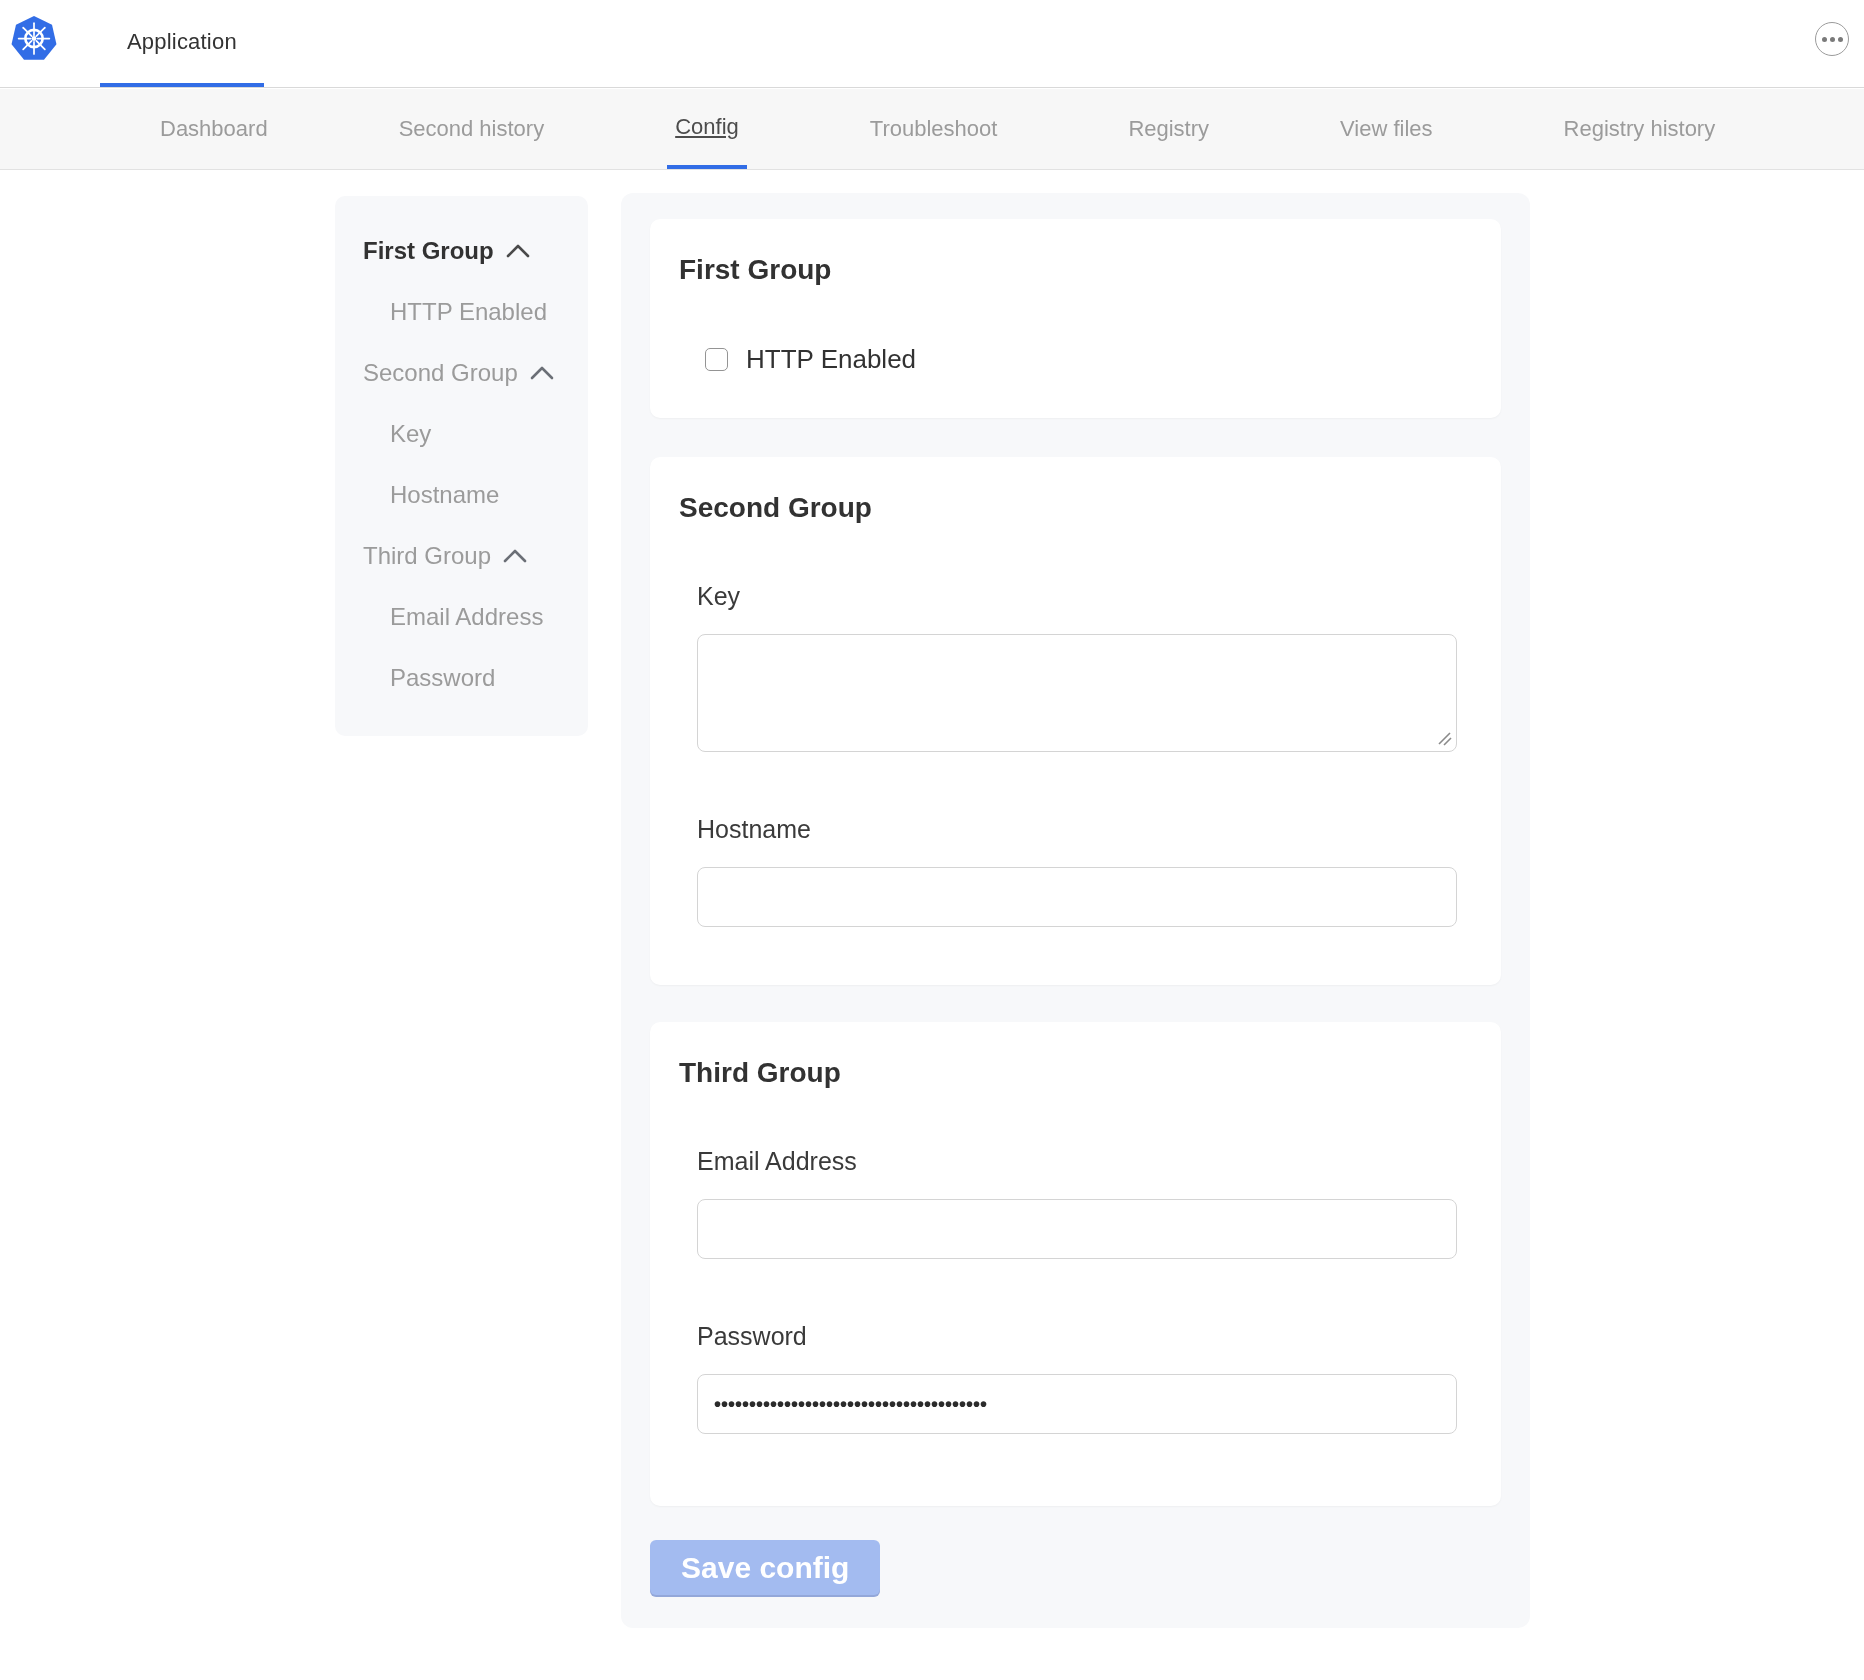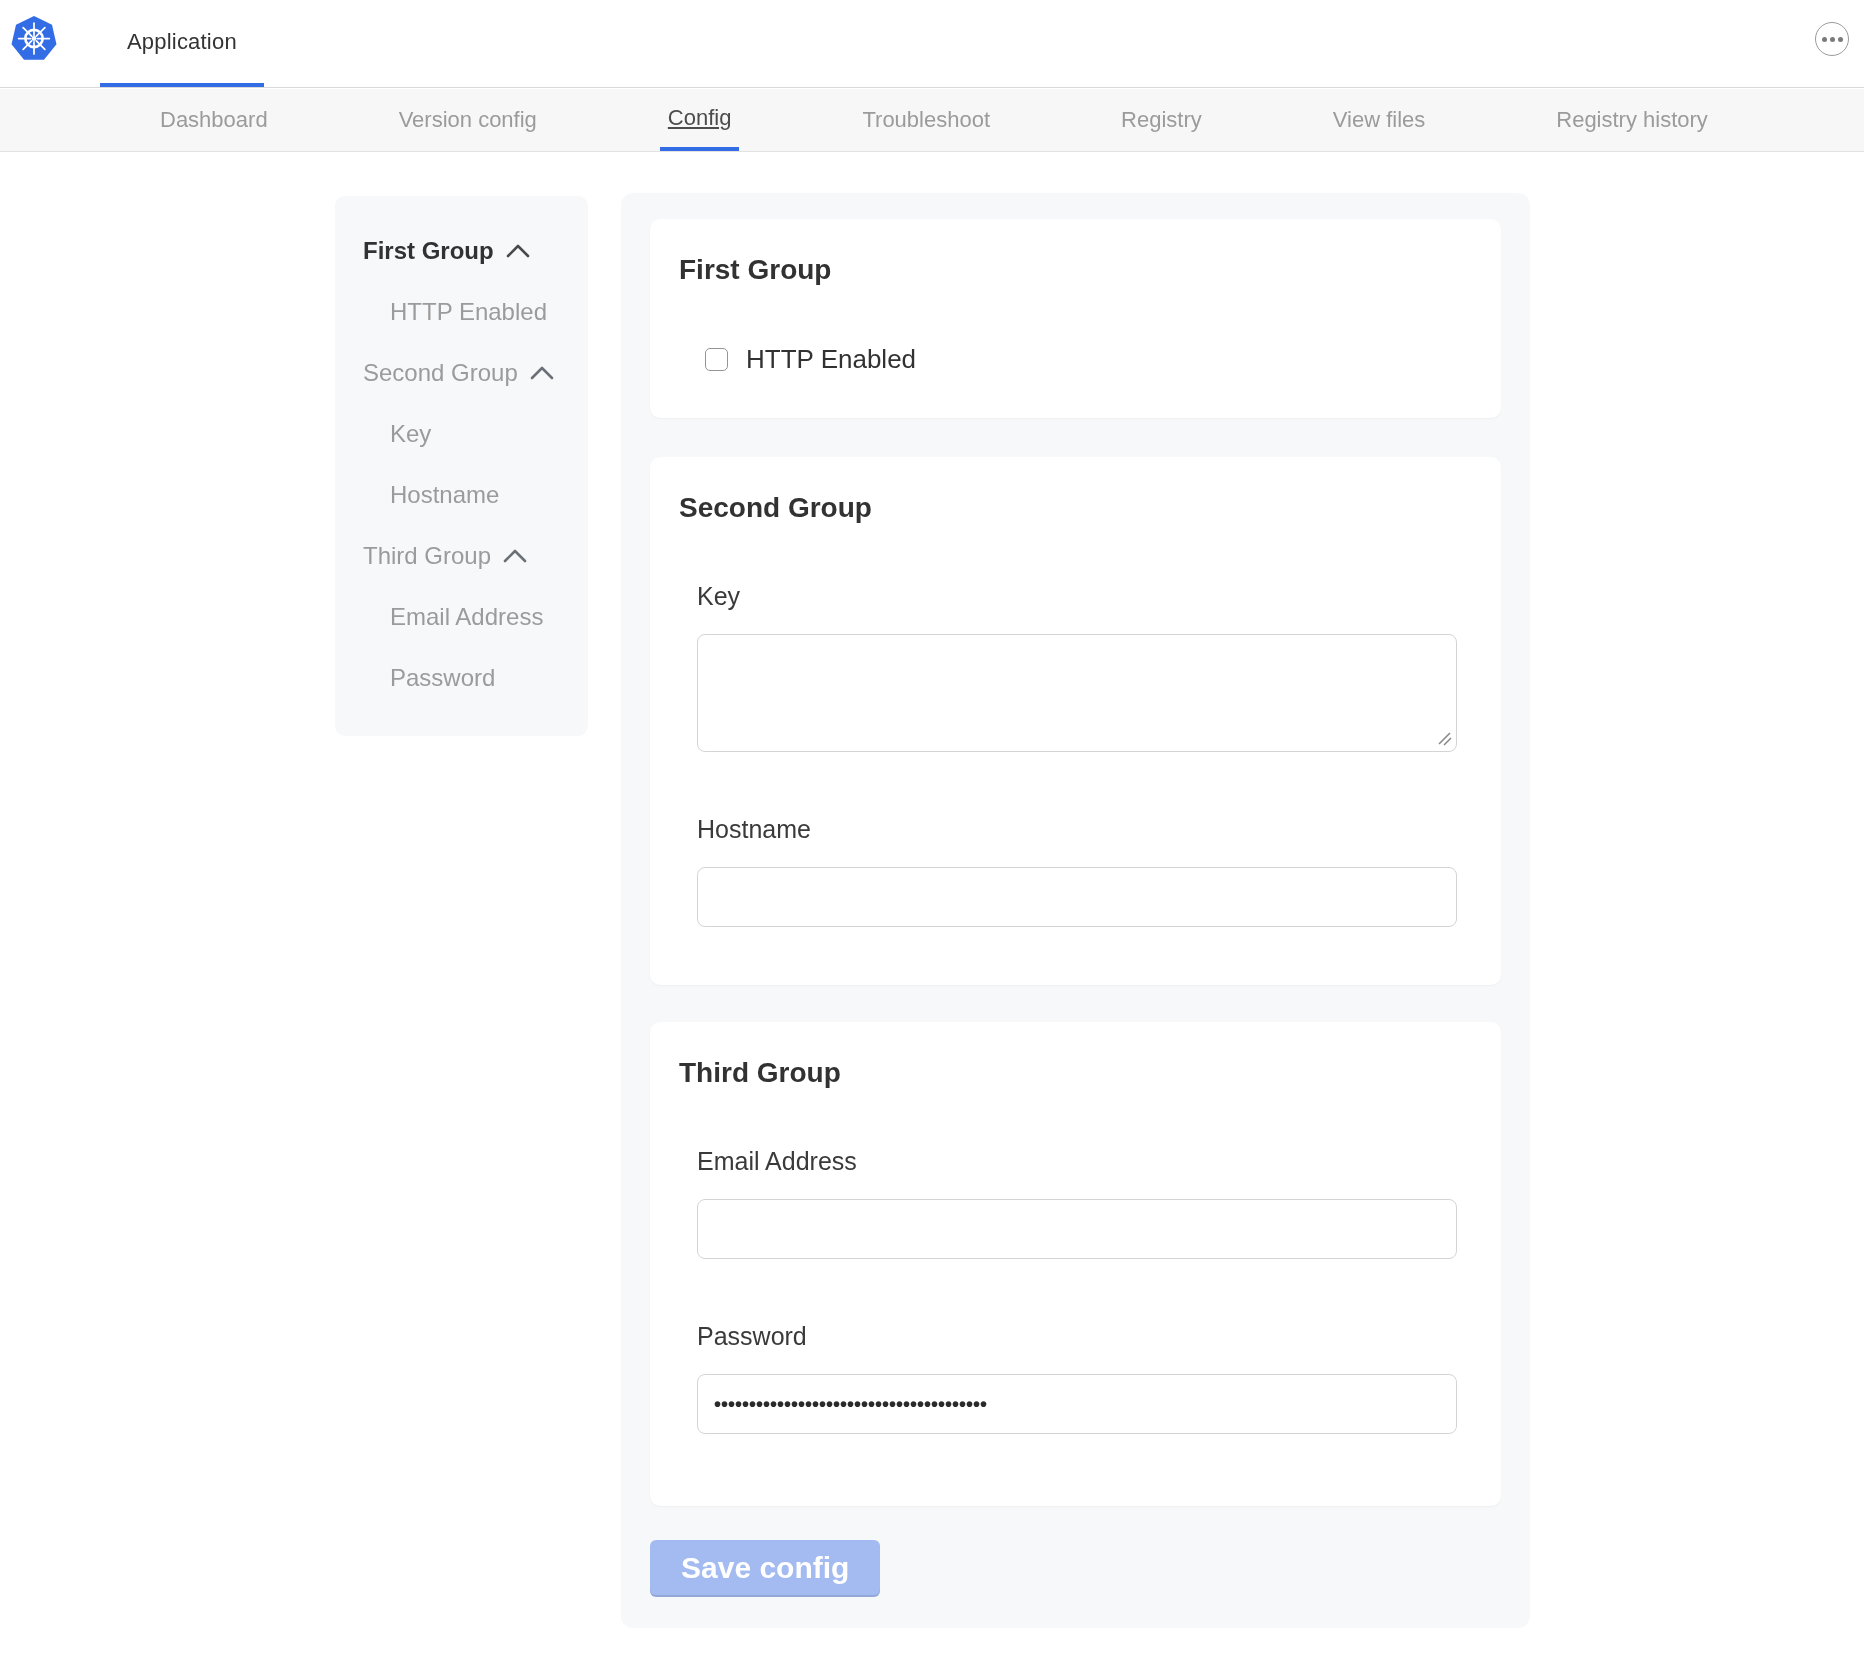--- a/index.html
+++ b/index.html
@@ -9,21 +9,21 @@
 
   
   .header { position: absolute; left:0; top:0; width:1864px; height:88px; background:#fff; border-bottom:1px solid #d9d9d9;padding-left:20px; }
   .logo { position:absolute; left:10px; top:15px; width:48px; height:48px; }
   .app-tab { position:absolute; left:100px; top:0; height:87px; display:flex; align-items:center; padding:0 27px; border-bottom:4px solid #326de6; }
   .app-tab span { font-size:22px; color:#333333; letter-spacing:.2px; }
   .menu-btn { position:absolute; right:15px; top:22px; width:34px; height:34px; border:1px solid #9b9b9b; border-radius:50%; background:#fff; display:flex; align-items:center; justify-content:center; gap:3px; cursor:pointer; }
   .menu-btn i { width:5px; height:5px; border-radius:50%; background:#7a7a7a; display:block; }
 
   
-  .subnav { position:absolute; left:0; top:89px; width:1864px; height:63px; background:#f7f7f7; border-bottom:1px solid #e2e2e2; display:flex; align-items:stretch; padding-left:152px; gap:115px; }
+  .subnav { position:absolute; left:0; top:89px; width:1864px; height:81px; background:#f7f7f7; border-bottom:1px solid #e2e2e2; display:flex; align-items:stretch; padding-left:152px; gap:115px; }
   .subnav .tab { display:flex; align-items:center; font-size:22px; color:#9b9b9b; padding:0 8px; cursor:pointer; white-space:nowrap; }
   .subnav .tab.active { color:#4c4c4c; border-bottom:4px solid #326de6; font-weight:400;text-decoration:underline; }
 
   
   .side-card { position:absolute; left:335px; top:196px; width:253px; height:540px; background:#f7f8fa; border-radius:10px; padding-top:24px; }
   .side-item { height:61px; display:flex; align-items:center; font-size:24px; color:#9b9b9b; cursor:pointer; }
   .side-item.group { padding-left:28px; gap:12px; }
   .side-item.child { padding-left:55px; }
   .side-item.active-group { color:#323232; font-weight:bold; }
   .chev { width:24px; height:16px; flex:0 0 auto; }
@@ -74,21 +74,21 @@
     </div>
     <div class="menu-btn">
       <i></i>
         <i></i>
         <i></i>
     </div>
   </div>
 
   <div class="subnav">
     <div class="tab">Dashboard</div>
-    <div class="tab">Version config</div>
+    <div class="tab">Second history</div>
     <div class="tab active">Config</div>
     <div class="tab">Troubleshoot</div>
     <div class="tab">Registry</div>
     <div class="tab">View files</div>
     <div class="tab">Registry history</div>
   </div>
 
   <div class="side-card">
     <div class="side-item group active-group">
       <span>First Group</span>

